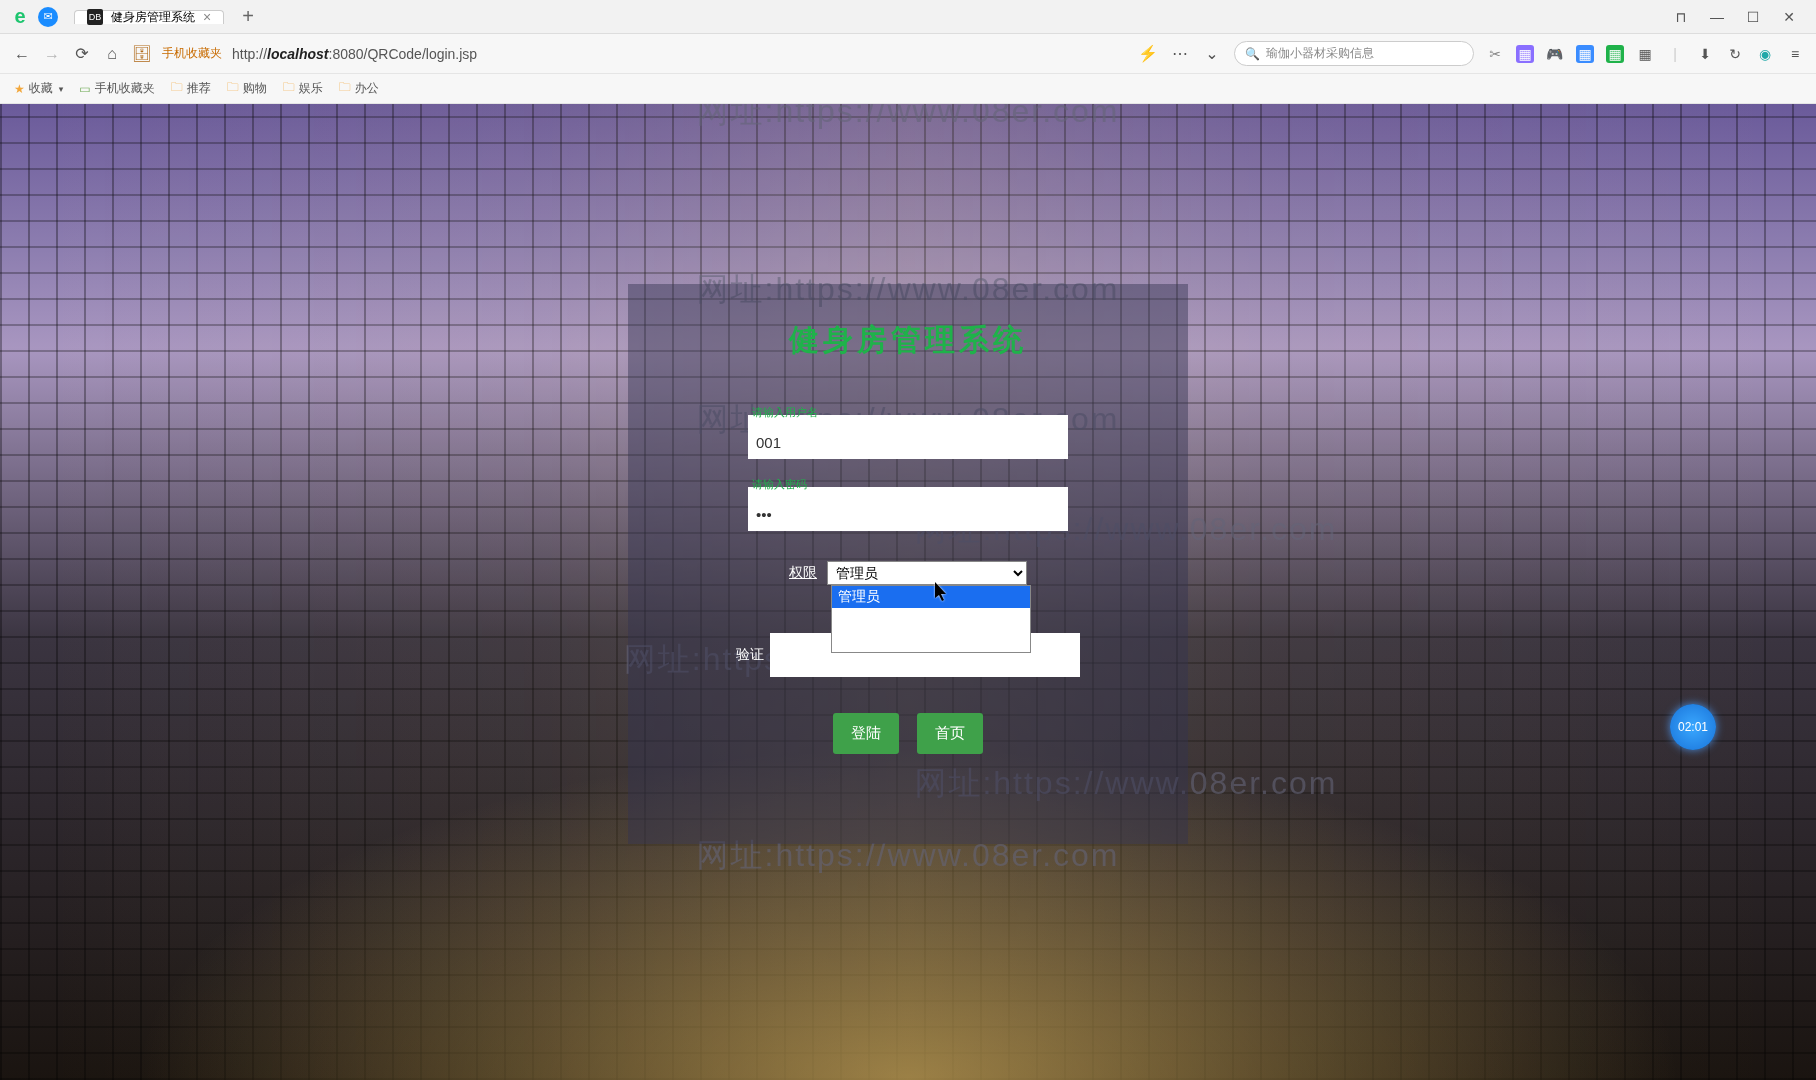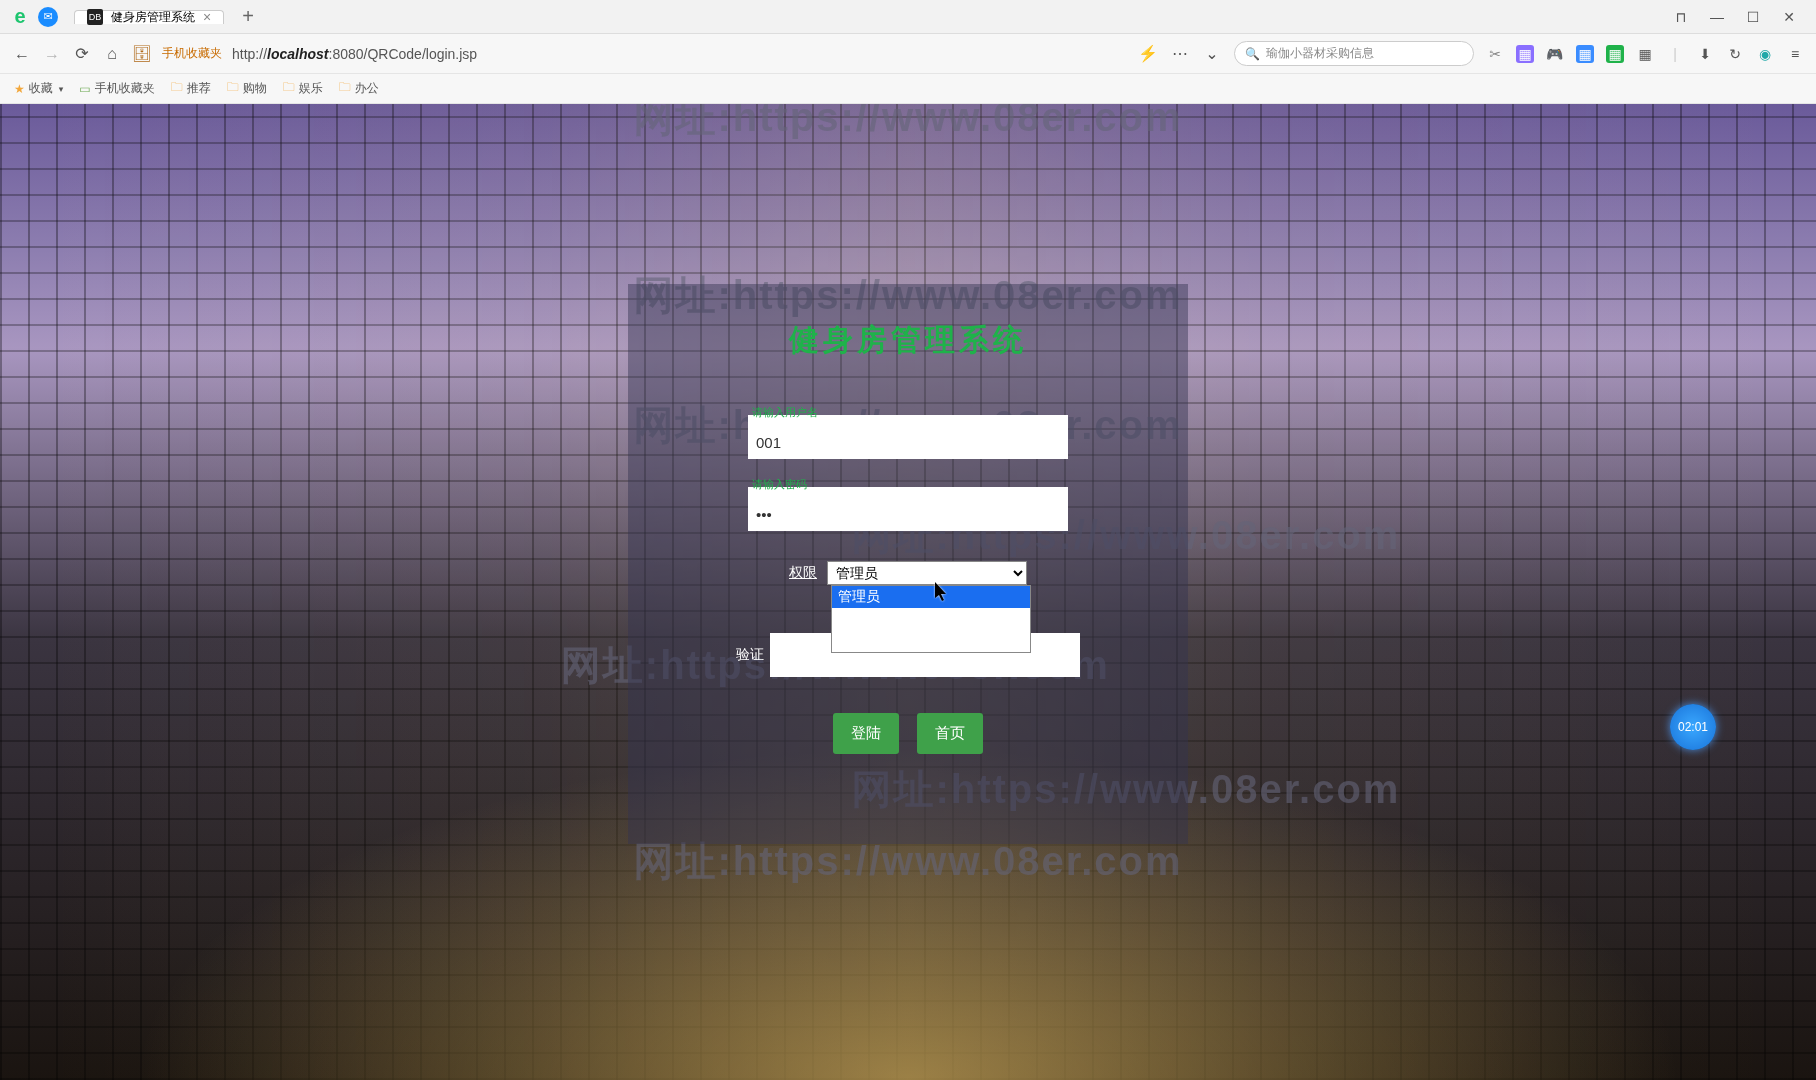--- a/index.html
+++ b/index.html
@@ -37,21 +37,21 @@
 
 
 .page { position: relative; width: 100%; height: calc(100% - 104px); background: linear-gradient(180deg, #6a5a9a 0%, #8d7eb0 15%, #a896c0 25%, #3a3440 55%, #1a1410 100%); overflow: hidden; }
 .building { position: absolute; inset: 0; background:
   linear-gradient(90deg, transparent 0%, rgba(255,220,120,0.05) 30%, rgba(255,220,120,0.15) 50%, rgba(255,220,120,0.05) 70%, transparent 100%),
   repeating-linear-gradient(90deg, rgba(0,0,0,0.35) 0 2px, transparent 2px 28px),
   repeating-linear-gradient(0deg, rgba(0,0,0,0.3) 0 2px, transparent 2px 26px);
   opacity: 0.9; }
 .glow { position: absolute; bottom: 0; left: 0; right: 0; height: 40%; background: radial-gradient(ellipse at 50% 100%, rgba(255,210,110,0.5) 0%, transparent 60%); }
 
-.watermark { position: absolute; left: 50%; transform: translateX(-50%); font-size: 40px; font-weight: bold; color: rgba(100,100,120,0.6); letter-spacing: 2px; white-space: nowrap; text-align: right; }
+.watermark { position: absolute; left: 50%; transform: translateX(-50%); font-size: 32px; font-weight: normal; color: rgba(100,100,120,0.6); letter-spacing: 2px; white-space: nowrap; text-align: right; }
 
 .login-panel { position: absolute; left: 50%; top: 180px; transform: translateX(-50%); width: 560px; height: 560px; background: rgba(50,50,80,0.45); display: flex; flex-direction: column; align-items: center; padding-top: 36px; }
 .login-title { color: #1fb24a; font-size: 30px; font-weight: bold; letter-spacing: 4px; }
 
 .field-wrap { margin-top: 54px; width: 320px; position: relative; }
 .field-label { position: absolute; top: -10px; left: 4px; font-size: 11px; color: #1fb24a; background: transparent; }
 .field-input { width: 100%; height: 44px; border: none; background: #fff; padding: 14px 0 4px 8px; font-size: 15px; color: #333; outline: none; }
 .field-wrap + .field-wrap { margin-top: 28px; }
 
 .role-row { margin-top: 30px; display: flex; align-items: center; gap: 10px; color: #fff; font-size: 14px; position: relative; text-decoration: underline; }

